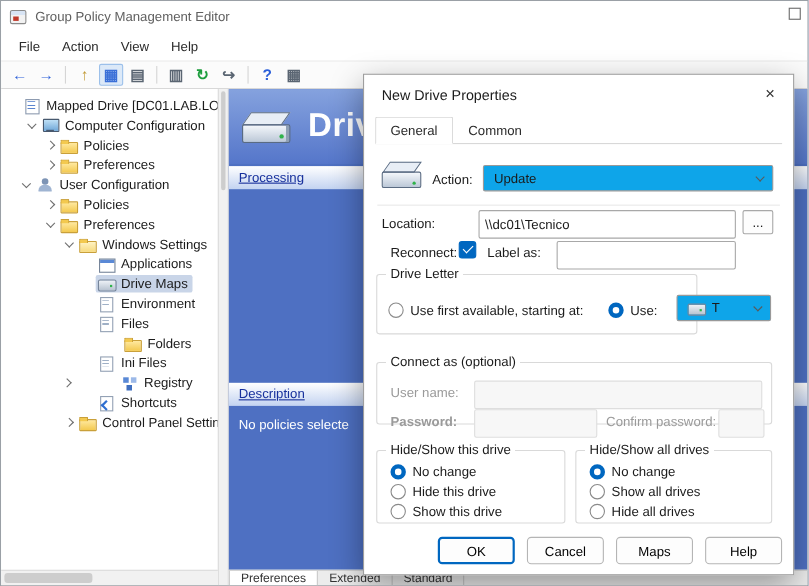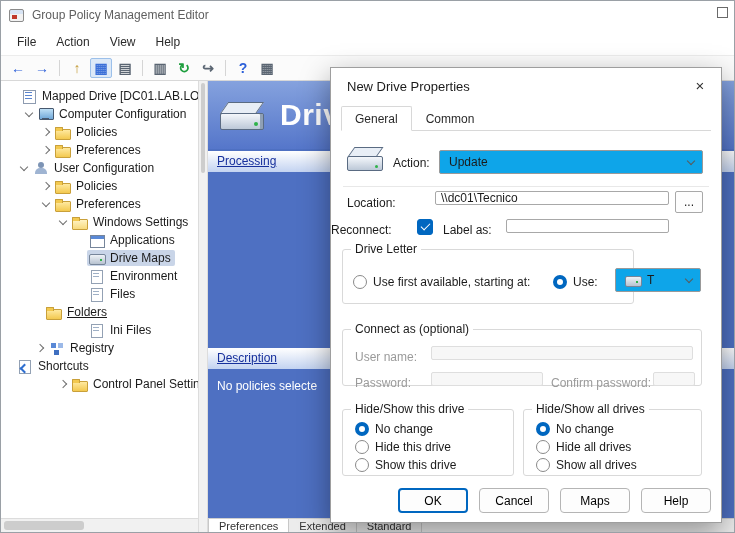--- a/index.html
+++ b/index.html
@@ -88,21 +88,21 @@
   .drive-med { position:absolute; left:16px; top:78px; width:36px; height:25px; }
   .drive-med::before { content:''; position:absolute; left:4px; top:1px; width:27px; height:8px; background:#e8eef6; border:1px solid #5a6b82; transform:skewX(-35deg); }
   .drive-med::after { content:''; position:absolute; left:0; bottom:0; width:34px; height:13px; background:linear-gradient(#f4f7fb,#bcc8d7); border:1px solid #5a6b82; border-radius:2px; }
   .drive-med .led { position:absolute; right:5px; bottom:3px; width:3px; height:3px; background:#2fb34a; border-radius:50%; z-index:1; }
 
   .lbl { position:absolute; font-size:12px; color:#1b1b1b; }
   .lbl.gray { color:#9a9a9a; }
 
   .select { position:absolute; height:24px; border:1px solid #999; border-radius:2px; background:#0ea5e9; display:flex; align-items:center; padding:0 22px 0 9px; font-size:12px; }
   .select .chevron { position:absolute; right:8px; top:9px; width:6px; height:6px; border-right:1.4px solid #5a5a5a; border-bottom:1.4px solid #5a5a5a; transform:rotate(45deg); margin-top:-2px; }
-  .input { position:absolute; height:14px; border:1px solid #a8a8a8; border-radius:2px; background:#fff; font-size:12px; padding:0 5px; display:flex; align-items:center; white-space:nowrap; overflow:hidden; }
+  .input { position:absolute; height:26px; border:1px solid #a8a8a8; border-radius:2px; background:#fff; font-size:12px; padding:0 5px; display:flex; align-items:center; white-space:nowrap; overflow:hidden; }
   .input.disabled { background:#f7f7f7; border-color:#dedede; }
   .btn-mini { position:absolute; width:28px; height:22px; border:1px solid #a8a8a8; border-radius:2px; background:#fdfdfd; display:flex; align-items:center; justify-content:center; font-size:12px; }
 
   .checkbox { position:absolute; width:16px; height:16px; border:1px solid #8a8a8a; border-radius:3px; background:#fff; }
   .checkbox.checked { background:#0067c0; border-color:#0067c0; }
   .checkbox.checked::after { content:''; display:block; width:4px; height:8px; border-right:1.8px solid #fff; border-bottom:1.8px solid #fff; transform:rotate(45deg); margin:1px 0 0 5px; }
 
   .radio { width:14px; height:14px; border:1px solid #8a8a8a; border-radius:50%; background:#fff; flex:0 0 14px; display:inline-block; }
   .radio.checked { border:4.5px solid #0067c0; }
   .radio-row { display:flex; align-items:center; gap:6px; height:18px; font-size:12px; }
@@ -233,42 +233,42 @@
             <span class="tlabel">Environment</span>
           </span>
         </div>
         <div class="tree-row" style="padding-left: 72px;">
           <span class="chev none"></span>
           <span class="row-core">
             <span class="ticon i-doc"></span>
             <span class="tlabel">Files</span>
           </span>
         </div>
-        <div class="tree-row" style="padding-left: 29px; text-decoration: underline;">
+        <div class="tree-row" style="padding-left: 96px;">
           <span class="chev none"></span>
           <span class="row-core">
             <span class="ticon i-folder"></span>
             <span class="tlabel">Folders</span>
           </span>
         </div>
         <div class="tree-row" style="padding-left: 72px;">
           <span class="chev none"></span>
           <span class="row-core">
             <span class="ticon i-doc"></span>
             <span class="tlabel">Ini Files</span>
           </span>
         </div>
-        <div class="tree-row" style="padding-left: 32px;">
+        <div class="tree-row" style="padding-left: 53px; gap: 40px;">
           <span class="chev right"></span>
           <span class="row-core">
             <span class="ticon i-registry"></span>
             <span class="tlabel">Registry</span>
           </span>
         </div>
-        <div class="tree-row" style="">
+        <div class="tree-row" style="padding-left: 72px;">
           <span class="chev none"></span>
           <span class="row-core">
             <span class="ticon i-shortcut"></span>
             <span class="tlabel">Shortcuts</span>
           </span>
         </div>
         <div class="tree-row" style="padding-left: 55px;">
           <span class="chev right"></span>
           <span class="row-core">
             <span class="ticon i-folder"></span>
@@ -317,21 +317,21 @@
     <div class="select" style="left:108px; top:82px; width:264px;">
       <span>Update</span>
       <span class="chevron"></span>
     </div>
     <div class="hline" style="top:118px;"></div>
 
     <span class="lbl" style="left:16px; top:128px;">Location:</span>
     <div class="input" style="left:104px; top:123px; width:234px;">\\dc01\Tecnico</div>
     <div class="btn-mini" style="left:344px; top:123px;">...</div>
 
-    <span class="lbl" style="left:0; top:155px;">Reconnect:</span>
+    <span class="lbl" style="left:24px; top:155px;">Reconnect:</span>
     <span class="checkbox checked" style="left:86px; top:151px;"></span>
     <span class="lbl" style="left:112px; top:155px;">Label as:</span>
     <div class="input" style="left:175px; top:151px; width:163px;"></div>
 
     <fieldset class="grp" style="left:11px; top:174px; width:292px; height:62px;">
       <legend>Drive Letter</legend>
       <div class="radio-row dl-abs" style="left:10px; top:17px;">
         <span class="radio"></span>
         <span>Use first available, starting at:</span>
       </div>
@@ -343,21 +343,21 @@
         <span class="ticon i-drive" style="margin-right:6px;"></span>
         <span>T</span>
         <span class="chevron"></span>
       </div>
     </fieldset>
 
     <fieldset class="grp" style="left:11px; top:254px; width:360px; height:64px;">
       <legend>Connect as (optional)</legend>
       <span class="lbl gray dl-abs" style="left:12px; top:14px;">User name:</span>
       <div class="input disabled" style="left:88px; top:10px; width:262px;"></div>
-      <span class="lbl gray dl-abs" style="left:12px; top:40px;">Password:</span>
+      <span class="lbl gray dl-abs" style="left:12px; top:40px;font-weight:bold;">Password:</span>
       <div class="input disabled" style="left:88px; top:36px; width:112px;"></div>
       <span class="lbl gray dl-abs" style="left:208px; top:40px;">Confirm password:</span>
       <div class="input disabled" style="left:310px; top:36px; width:42px;"></div>
     </fieldset>
 
     <fieldset class="grp" style="left:11px; top:334px; width:172px; height:74px;">
       <legend>Hide/Show this drive</legend>
       <div style="padding:4px 0 0 12px;">
           <div class="radio-row">
             <span class="radio checked"></span>
@@ -376,25 +376,25 @@
 
     <fieldset class="grp" style="left:192px; top:334px; width:179px; height:74px;">
       <legend>Hide/Show all drives</legend>
       <div style="padding:4px 0 0 12px;">
           <div class="radio-row">
             <span class="radio checked"></span>
             <span>No change</span>
           </div>
           <div class="radio-row">
             <span class="radio"></span>
+            <span>Show all drives</span>
+          </div>
+          <div class="radio-row">
+            <span class="radio"></span>
             <span>Hide all drives</span>
-          </div>
-          <div class="radio-row">
-            <span class="radio"></span>
-            <span>Show all drives</span>
           </div>
         </div>
     </fieldset>
 
     <div class="dlg-buttons">
       <button class="dbtn focused">OK</button>
       <button class="dbtn">Cancel</button>
       <button class="dbtn">Maps</button>
       <button class="dbtn">Help</button>
     </div>

